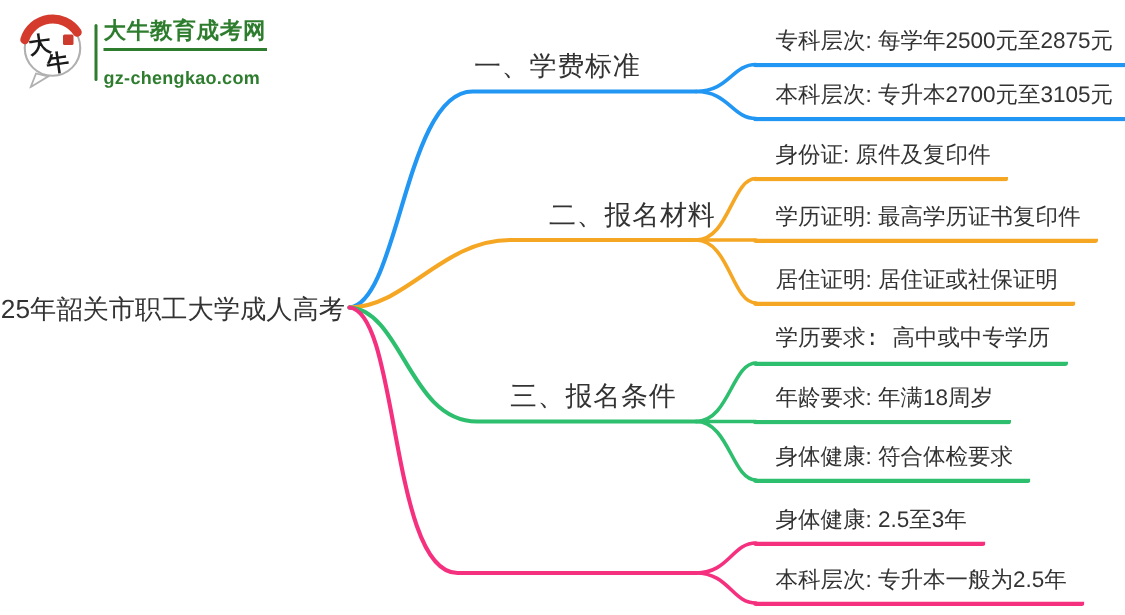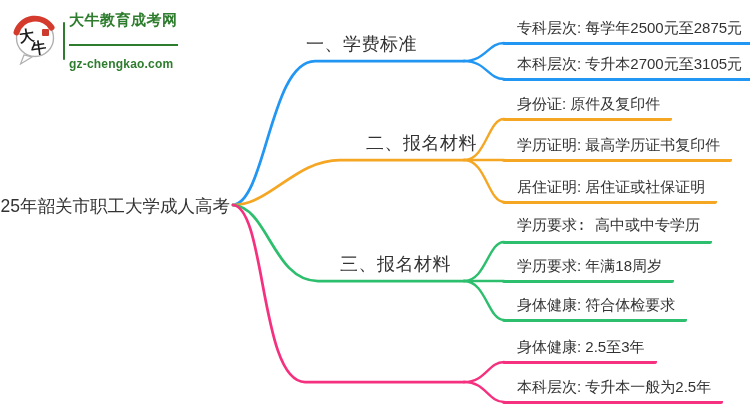--- a/index.html
+++ b/index.html
@@ -6,21 +6,21 @@
   #stage{
     position:relative;width:750px;height:410px;background:#ffffff;overflow:hidden;
     font-family:"Liberation Sans","DejaVu Sans",sans-serif;
   }
   
   .logo{position:absolute;left:13px;top:9px;display:flex;align-items:center;}
   .logo-icon{width:46px;height:50px;flex:0 0 auto;}
   .logo-divider{width:2px;height:38px;margin:2px 4px 0 4px;border-radius:1px;}
   .logo-text{display:flex;flex-direction:column;margin-top:2px;}
   .logo-title{font-size:15px;font-weight:bold;letter-spacing:0.5px;white-space:nowrap;
-    padding-bottom:14px;border-bottom:2px solid transparent;}
+    padding-bottom:2px;border-bottom:2px solid transparent;}
   .logo-sub{font-size:12px;font-weight:bold;letter-spacing:0.2px;margin-top:11px;white-space:nowrap;}
   
   #links{position:absolute;left:0;top:0;}
   .root-label{
     position:absolute;right:520px;top:194px;font-size:17.5px;color:#333;
     white-space:nowrap;letter-spacing:0px;
   }
   .branch-label{
     position:absolute;font-size:18px;color:#333;white-space:nowrap;letter-spacing:0.5px;
   }
@@ -63,26 +63,26 @@
     </svg>
     <div class="logo-divider" style="background: rgb(46, 125, 46);"></div>
     <div class="logo-text">
       <div class="logo-title" style="color: rgb(46, 125, 46); border-bottom-color: rgb(46, 125, 46);">大牛教育成考网</div>
       <div class="logo-sub" style="color: rgb(46, 125, 46);">gz-chengkao.com</div>
     </div>
   </div>
 
   <div class="root-label">2025年韶关市职工大学成人高考</div>
 
-<div class="branch-label" style="left: 306px; top: 32px; text-align: center;">一、学费标准</div>
+<div class="branch-label" style="left: 316px; top: 32px; text-align: center;">一、学费标准</div>
     <div class="child-node" style="top: 18px; border-bottom-color: rgb(33, 150, 243);">专科层次: 每学年2500元至2875元</div>
     <div class="child-node" style="top: 54px; border-bottom-color: rgb(33, 150, 243);">本科层次: 专升本2700元至3105元</div>
     <div class="branch-label" style="left: 340px; top: 131px; margin-left: 26px;">二、报名材料</div>
     <div class="child-node" style="top: 135px; border-bottom-color: rgb(245, 166, 35);">学历证明: 最高学历证书复印件</div>
     <div class="child-node" style="top: 94px; border-bottom-color: rgb(245, 166, 35);">身份证: 原件及复印件</div>
     <div class="child-node" style="top: 177px; border-bottom-color: rgb(245, 166, 35); text-align: right;">居住证明: 居住证或社保证明</div>
-    <div class="branch-label" style="left: 340px; top: 252px;">三、报名材料</div>
+    <div class="branch-label" style="left: 340px; top: 252px;">三、报名条件</div>
     <div class="child-node" style="top: 217px; border-bottom-color: rgb(45, 190, 110); font-family: Liberation Mono, monospace;">学历要求: 高中或中专学历</div>
-    <div class="child-node" style="top: 256px; border-bottom-color: rgb(45, 190, 110);">学历要求: 年满18周岁</div>
+    <div class="child-node" style="top: 256px; border-bottom-color: rgb(45, 190, 110);">年龄要求: 年满18周岁</div>
     <div class="child-node" style="top: 295px; border-bottom-color: rgb(45, 190, 110);">身体健康: 符合体检要求</div>
     <div class="child-node" style="top: 337px; border-bottom-color: rgb(245, 49, 127);">身体健康: 2.5至3年</div>
     <div class="child-node" style="top: 377px; border-bottom-color: rgb(245, 49, 127); text-align: center;">本科层次: 专升本一般为2.5年</div>
   </div>
 
 </body></html>

